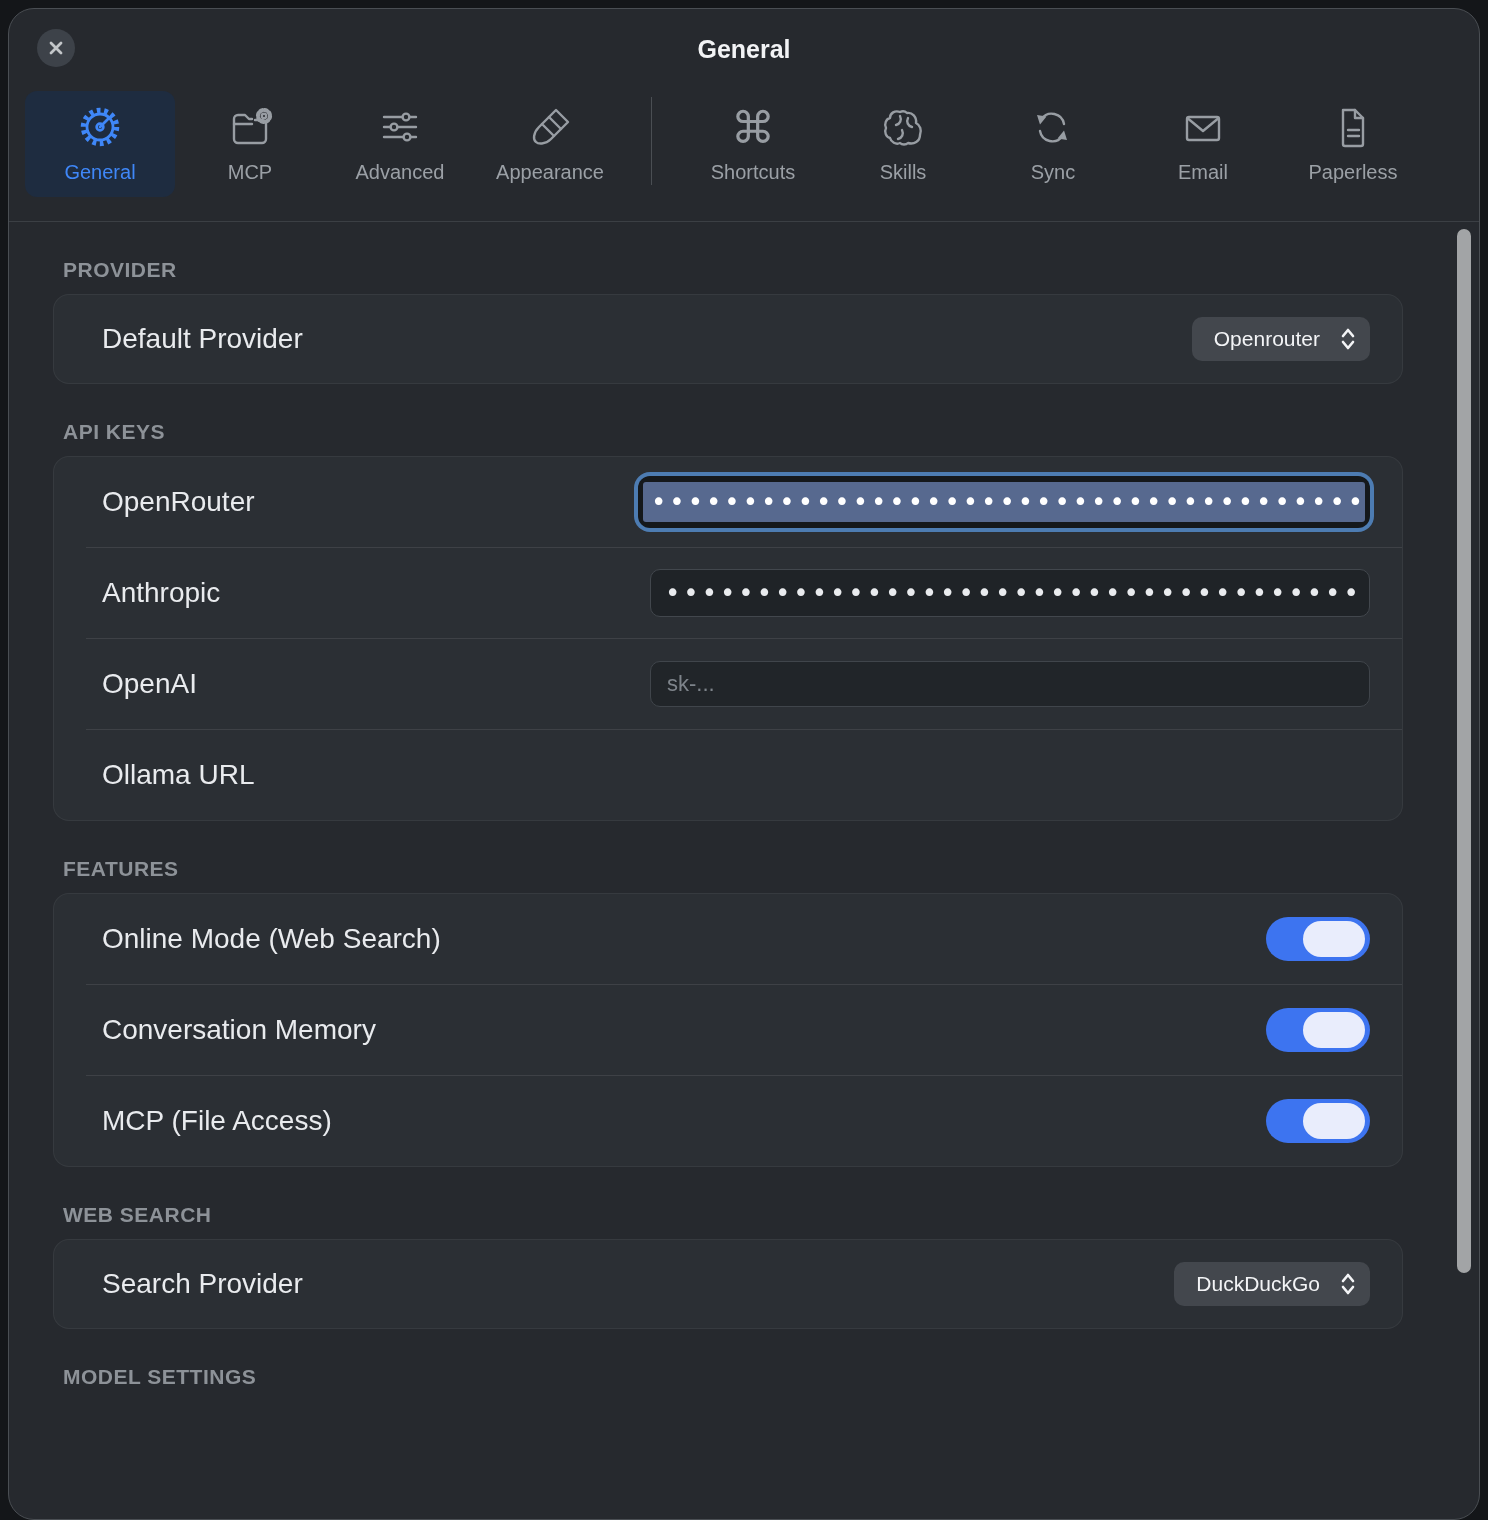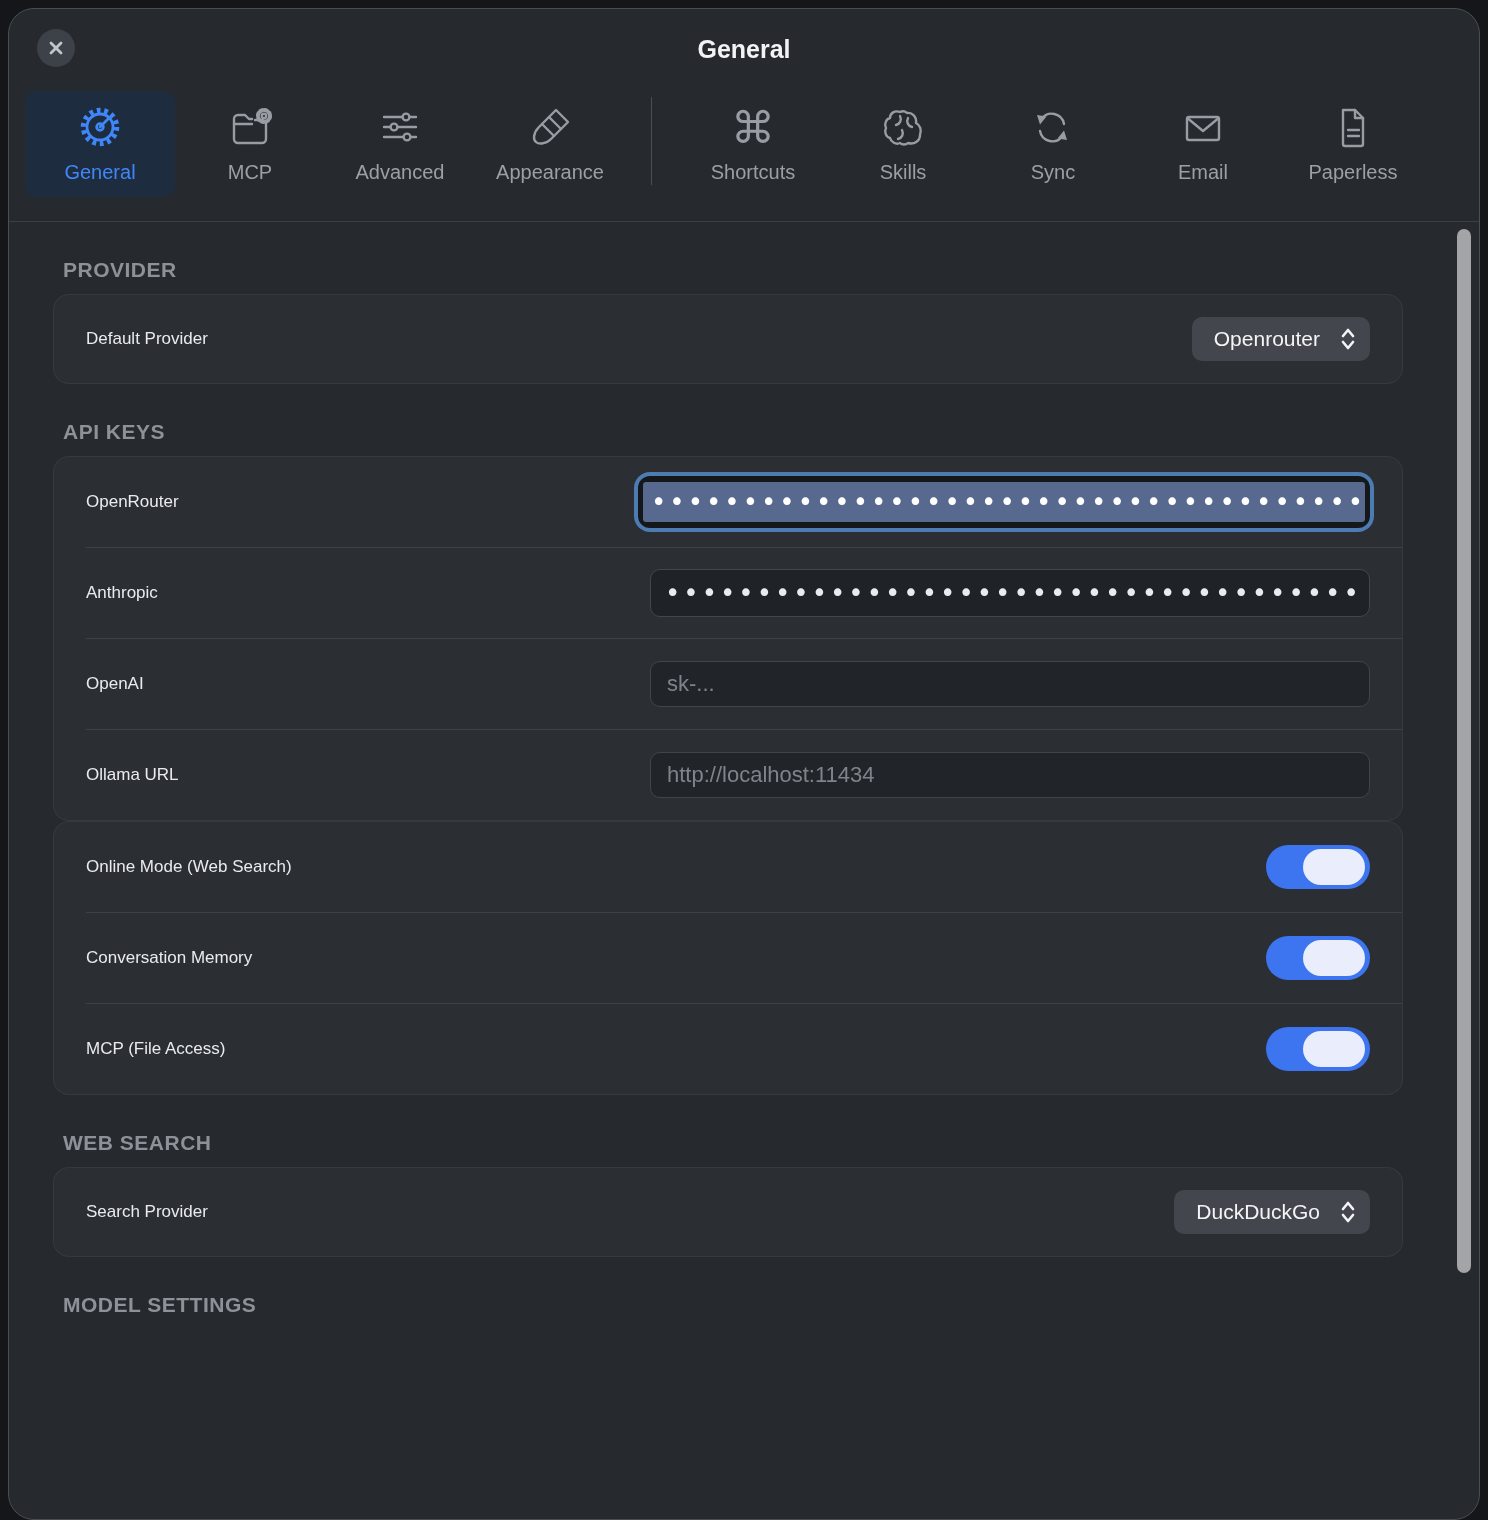--- a/index.html
+++ b/index.html
@@ -30,21 +30,21 @@
 
   
   .content { padding:0 76px 0 44px; }
   .sec-header { margin:36px 0 12px 10px; font-size:21px; font-weight:700;
                 color:#8d9298; letter-spacing:0.5px; }
   .sec-header.first { margin-top:36px; }
   .card { background:#2b2f34; border:1px solid rgba(255,255,255,0.055); border-radius:16px; }
   .row { display:flex; align-items:center; justify-content:space-between; height:90px; padding:0 32px; }
   .row.short { height:88px; }
   .sep { height:1px; background:rgba(255,255,255,0.09); margin-left:32px; }
-  .row-label { font-size:17px; color:#e9ebee; }
+  .row-label { font-size:28px; color:#e9ebee;margin-left:16px; }
 
   
   .select-pill { display:flex; align-items:center; gap:20px; background:#43474d; border:none;
                  border-radius:10px; height:44px; padding:0 14px 0 22px; cursor:pointer; }
   .select-pill .sel-value { font-size:21px; color:#f3f4f6; }
 
   
   .text-input { height:46px; width:720px; background:#212529; border:1px solid #40454b;
                 border-radius:10px; padding:0 16px; font-size:22px; color:#e9ebee;
                 font-family:"Liberation Sans", sans-serif; outline:none; }
@@ -230,24 +230,24 @@
         <input class="pw-input" type="text" readonly="" value="•••••••••••••••••••••••••••••••••••••••••••••" style="">
       </div>
       <div class="sep"></div>
       <div class="row">
         <span class="row-label">OpenAI</span>
         <input class="text-input" type="text" placeholder="sk-..." style="">
       </div>
       <div class="sep"></div>
       <div class="row">
         <span class="row-label">Ollama URL</span>
-        <input class="text-input" type="text" placeholder="http://localhost:11434" style="">
-      </div>
-    </div>
-
+      </div>
+    </div>
+
+    <div class="sec-header">FEATURES</div>
     <div class="card">
       <div class="row">
         <span class="row-label">Online Mode (Web Search)</span>
         <button class="switch">
             <span class="knob"></span>
           </button>
       </div>
       <div class="sep"></div>
       <div class="row">
         <span class="row-label">Conversation Memory</span>

